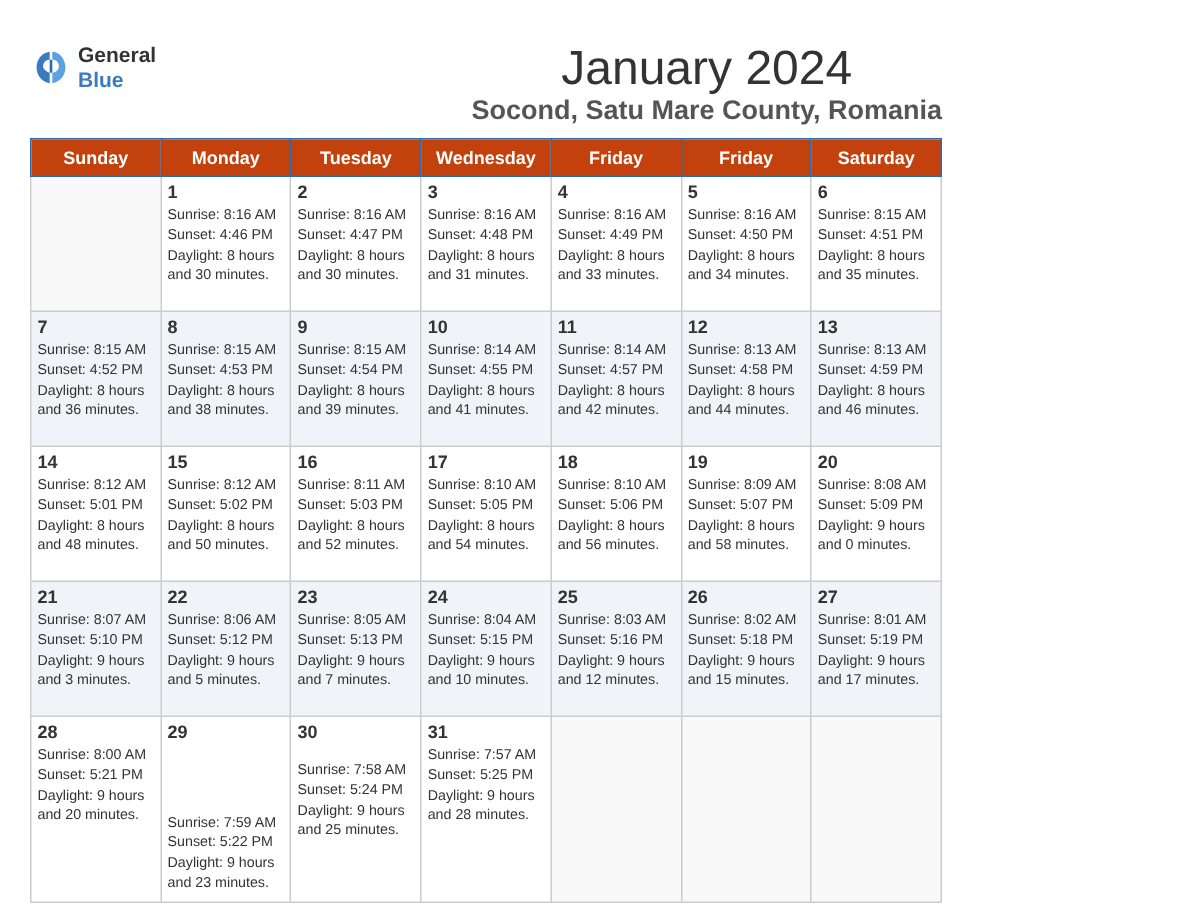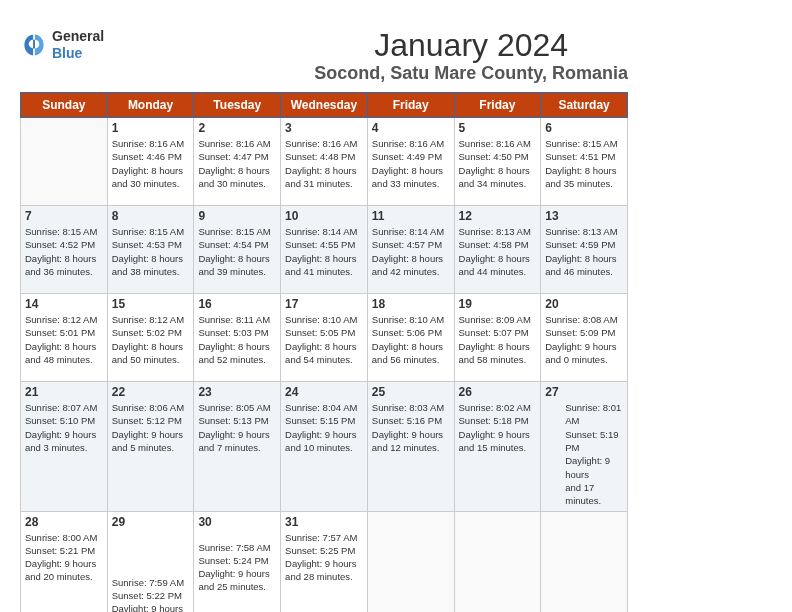--- a/index.html
+++ b/index.html
@@ -310,21 +310,21 @@
           </td>
           <td>
             <div class="day-number">26</div>
             <div class="day-info" style="white-space: pre-line;">Sunrise: 8:02 AM
 Sunset: 5:18 PM
 Daylight: 9 hours
 and 15 minutes.</div>
           </td>
           <td>
             <div class="day-number">27</div>
-            <div class="day-info" style="white-space: pre-line; margin-left: 20px;">Sunrise: 8:01 AM
+            <div class="day-info" style="white-space: pre-line;">Sunrise: 8:01 AM
 Sunset: 5:19 PM
 Daylight: 9 hours
 and 17 minutes.</div>
           </td>
         </tr>
         <tr>
           <td>
             <div class="day-number">28</div>
             <div class="day-info" style="white-space: pre-line;">Sunrise: 8:00 AM
 Sunset: 5:21 PM

